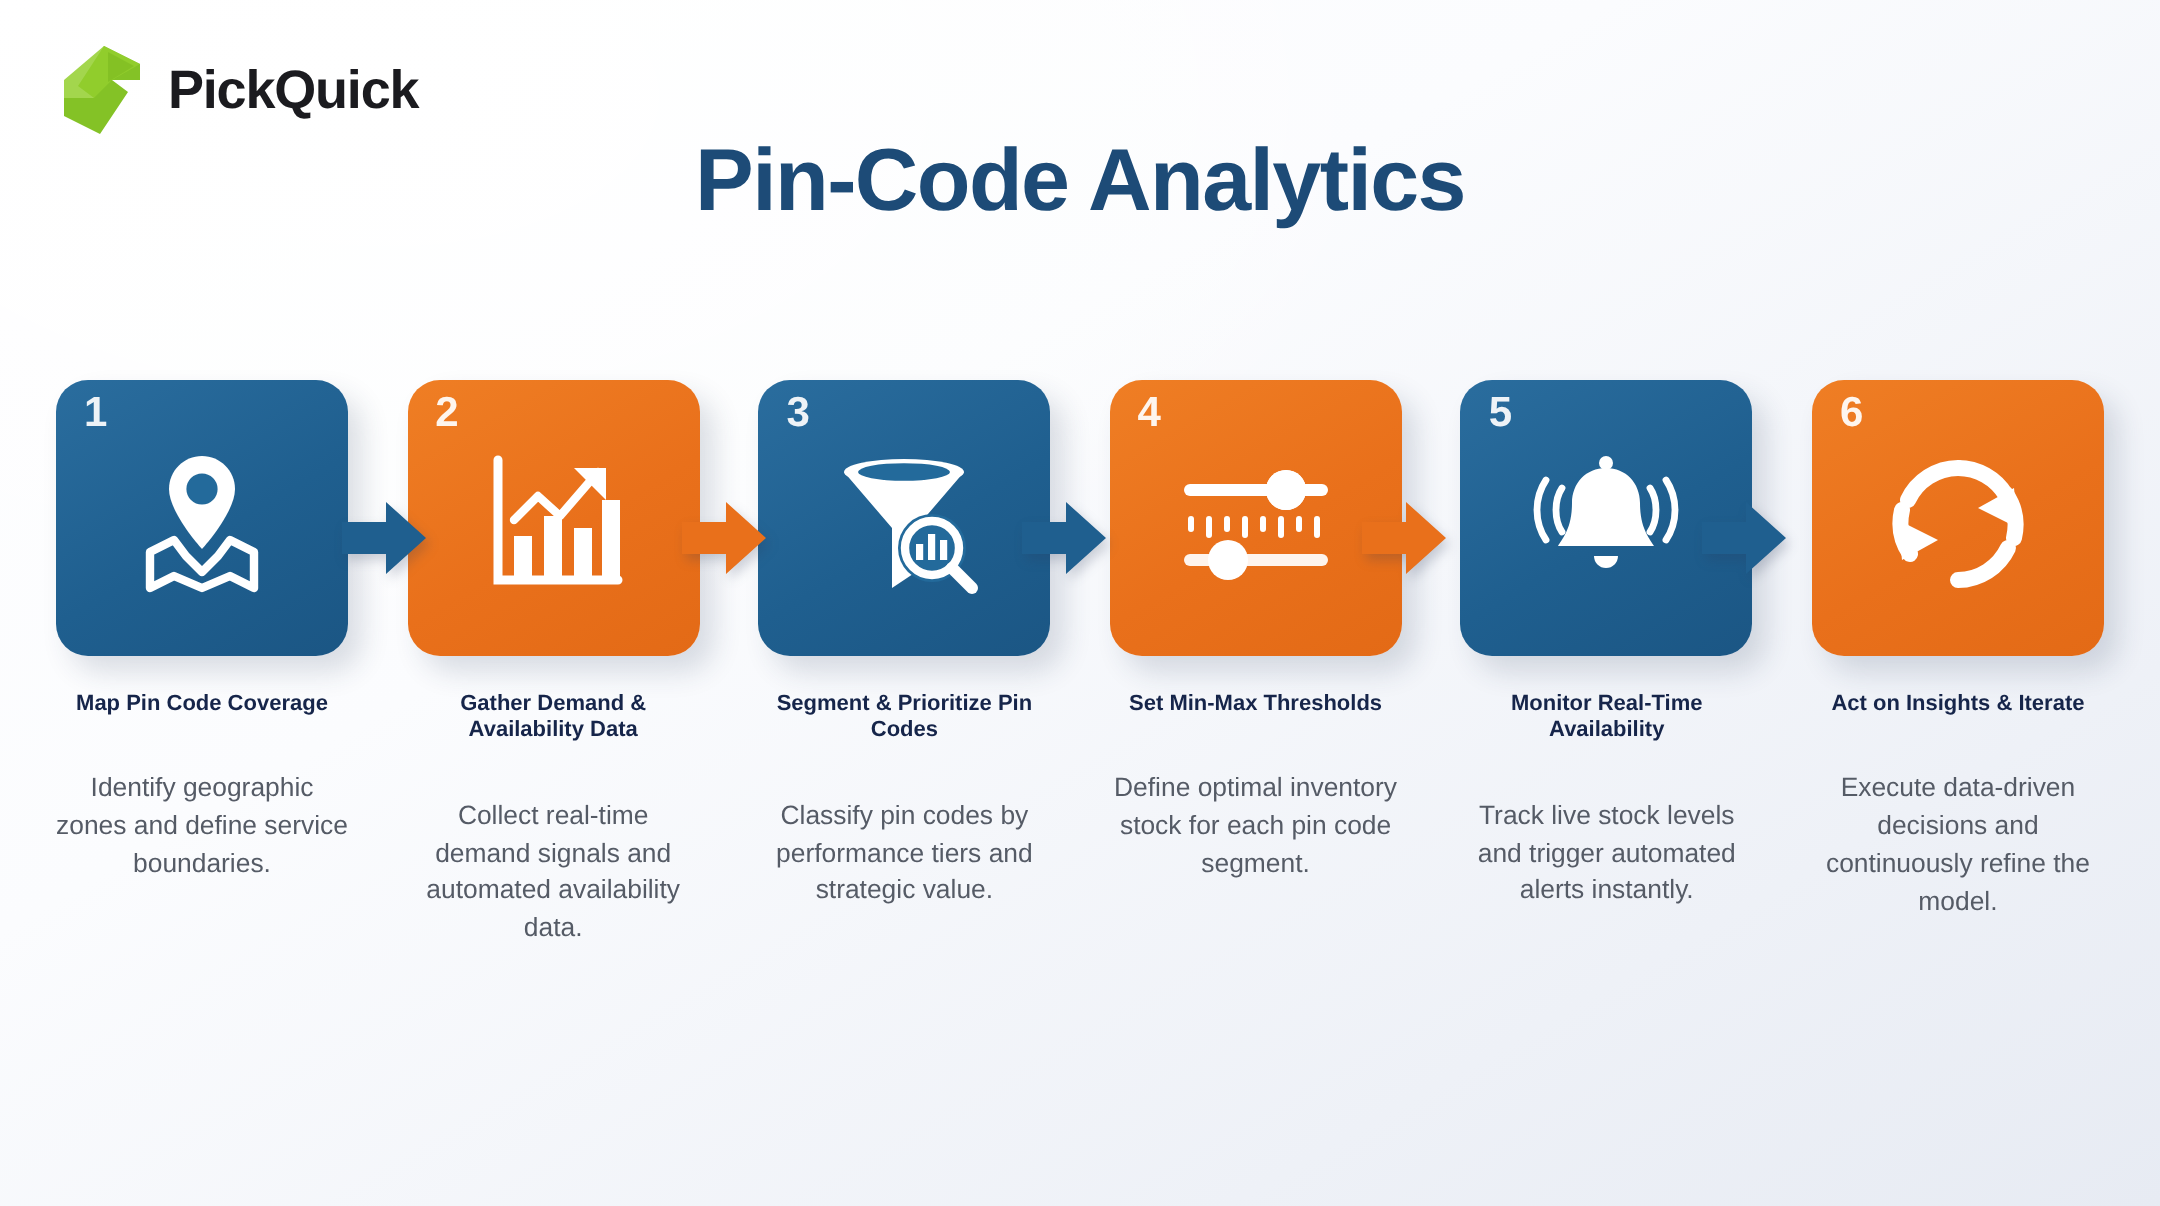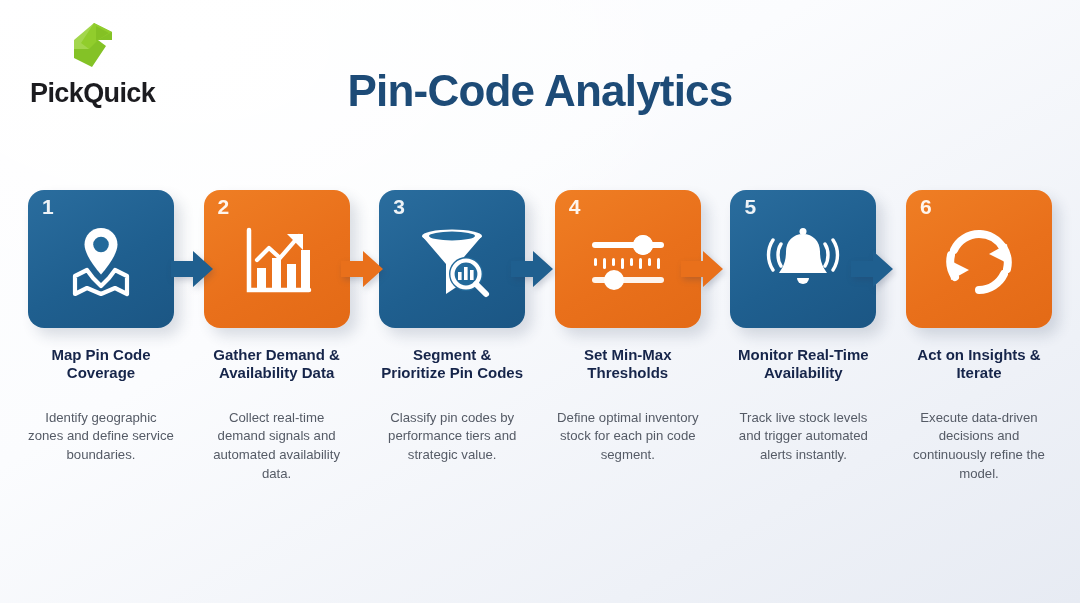--- a/index.html
+++ b/index.html
@@ -11,21 +11,21 @@
   body {
     background:
       radial-gradient(ellipse 900px 500px at 18% 8%, #ffffff 0%, rgba(255,255,255,0) 60%),
       linear-gradient(150deg, #ffffff 0%, #fbfcfe 38%, #eef1f7 78%, #e7ebf3 100%);
     position:relative;
   }
 
   
   .logo-wrap {
     position:absolute; left:30px; top:22px;
-    display:flex; align-items:center; gap:12px;flex-direction:column;
+    display:flex; align-items:center; gap:12px;
   }
   .logo-mark { width:42px; height:46px; display:block; }
   .logo-text {
     font-size:27px; font-weight:bold; color:#1b1b1f;
     letter-spacing:-0.6px; line-height:1;
   }
 
   
   .title {
     position:absolute; left:0; right:0; top:66px;
@@ -67,21 +67,21 @@
   .arrow {
     position:absolute; top:250px;
     width:42px; height:38px; z-index:5;
   }
   .arrow svg { display:block; width:100%; height:100%;
                filter:drop-shadow(2px 3px 3px rgba(40,55,85,0.22)); }
 
   
   .step-head {
     margin-top:18px; text-align:center;
-    font-size:15px; font-weight:bold; line-height:1.22;
+    font-size:11px; font-weight:bold; line-height:1.22;
     color:#16254a;
   }
   .step-desc {
     margin-top:26px; text-align:center;
     font-size:13.2px; line-height:1.42;
     color:#555b66;
   }
 </style>
 </head>
 <body>

